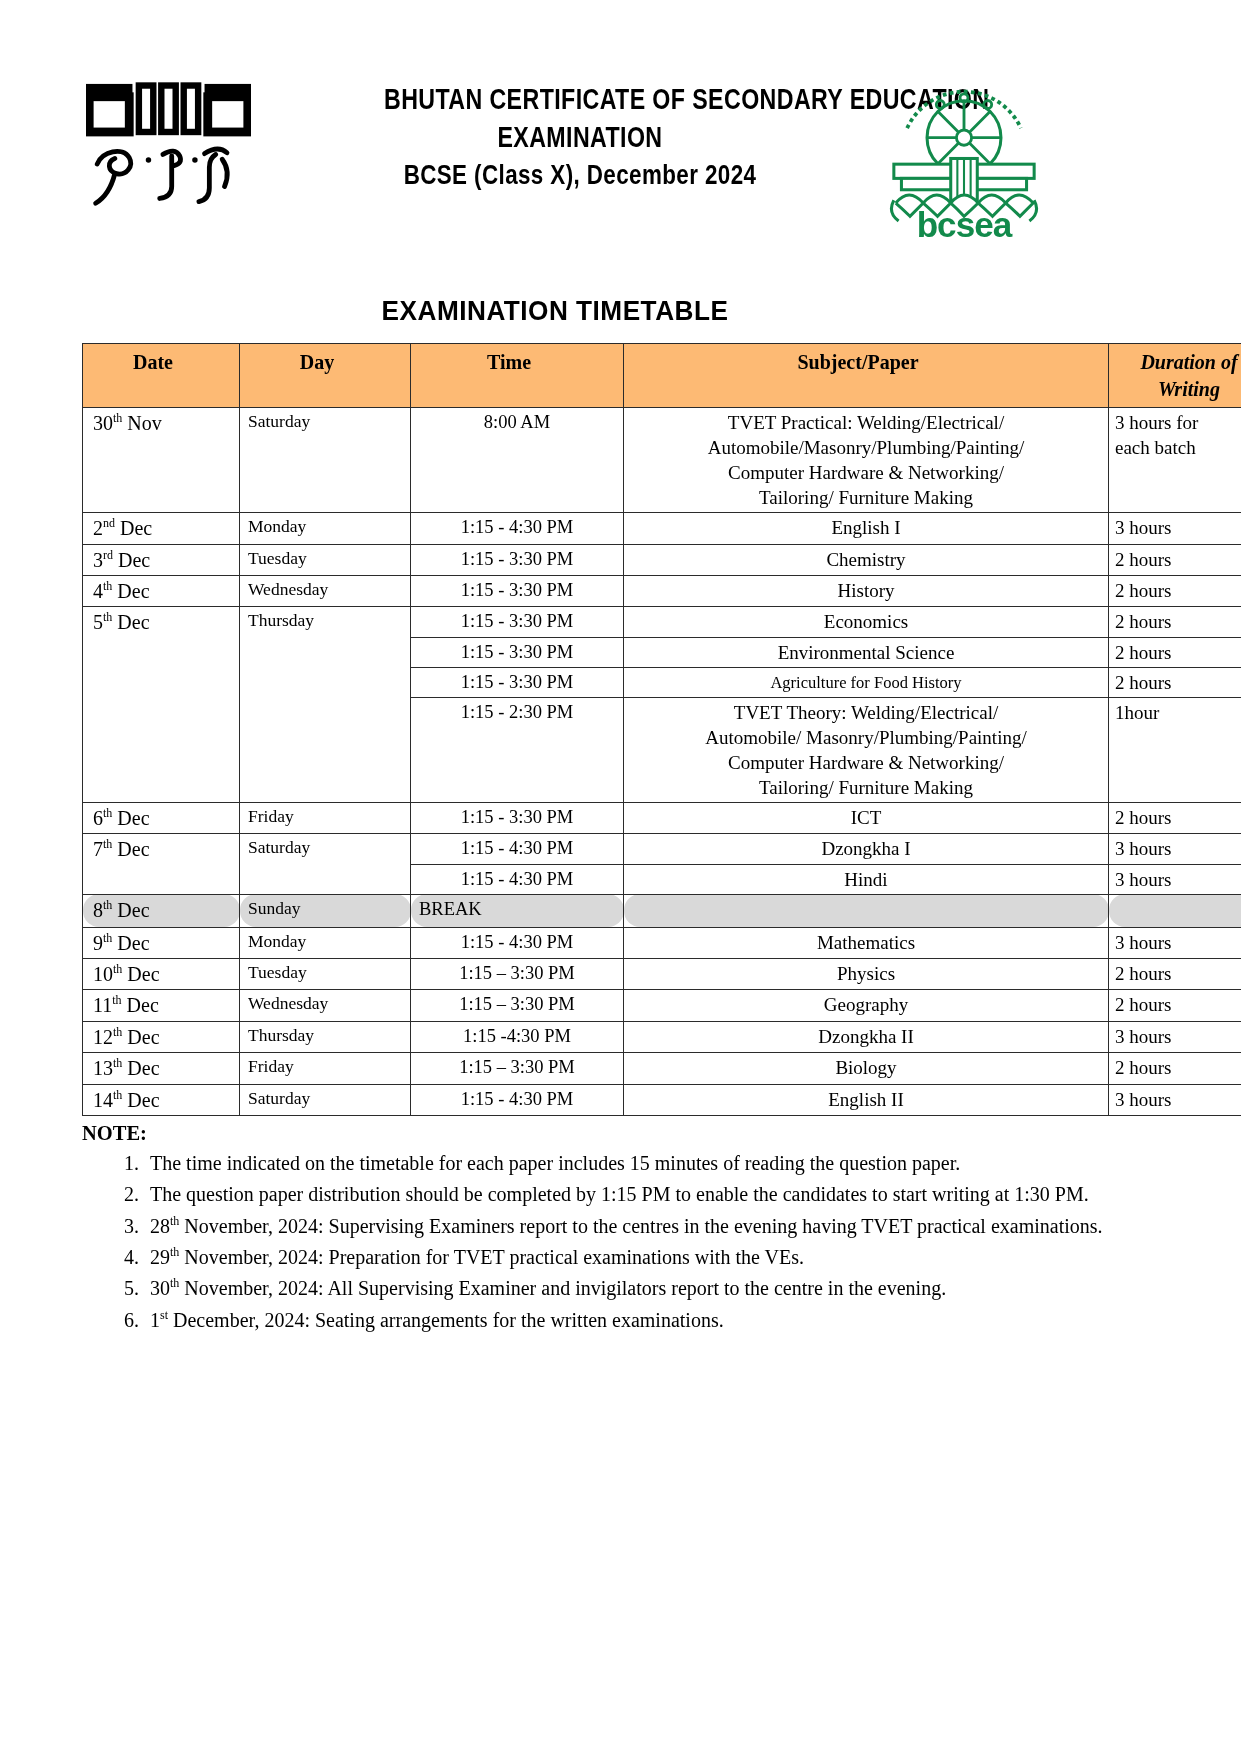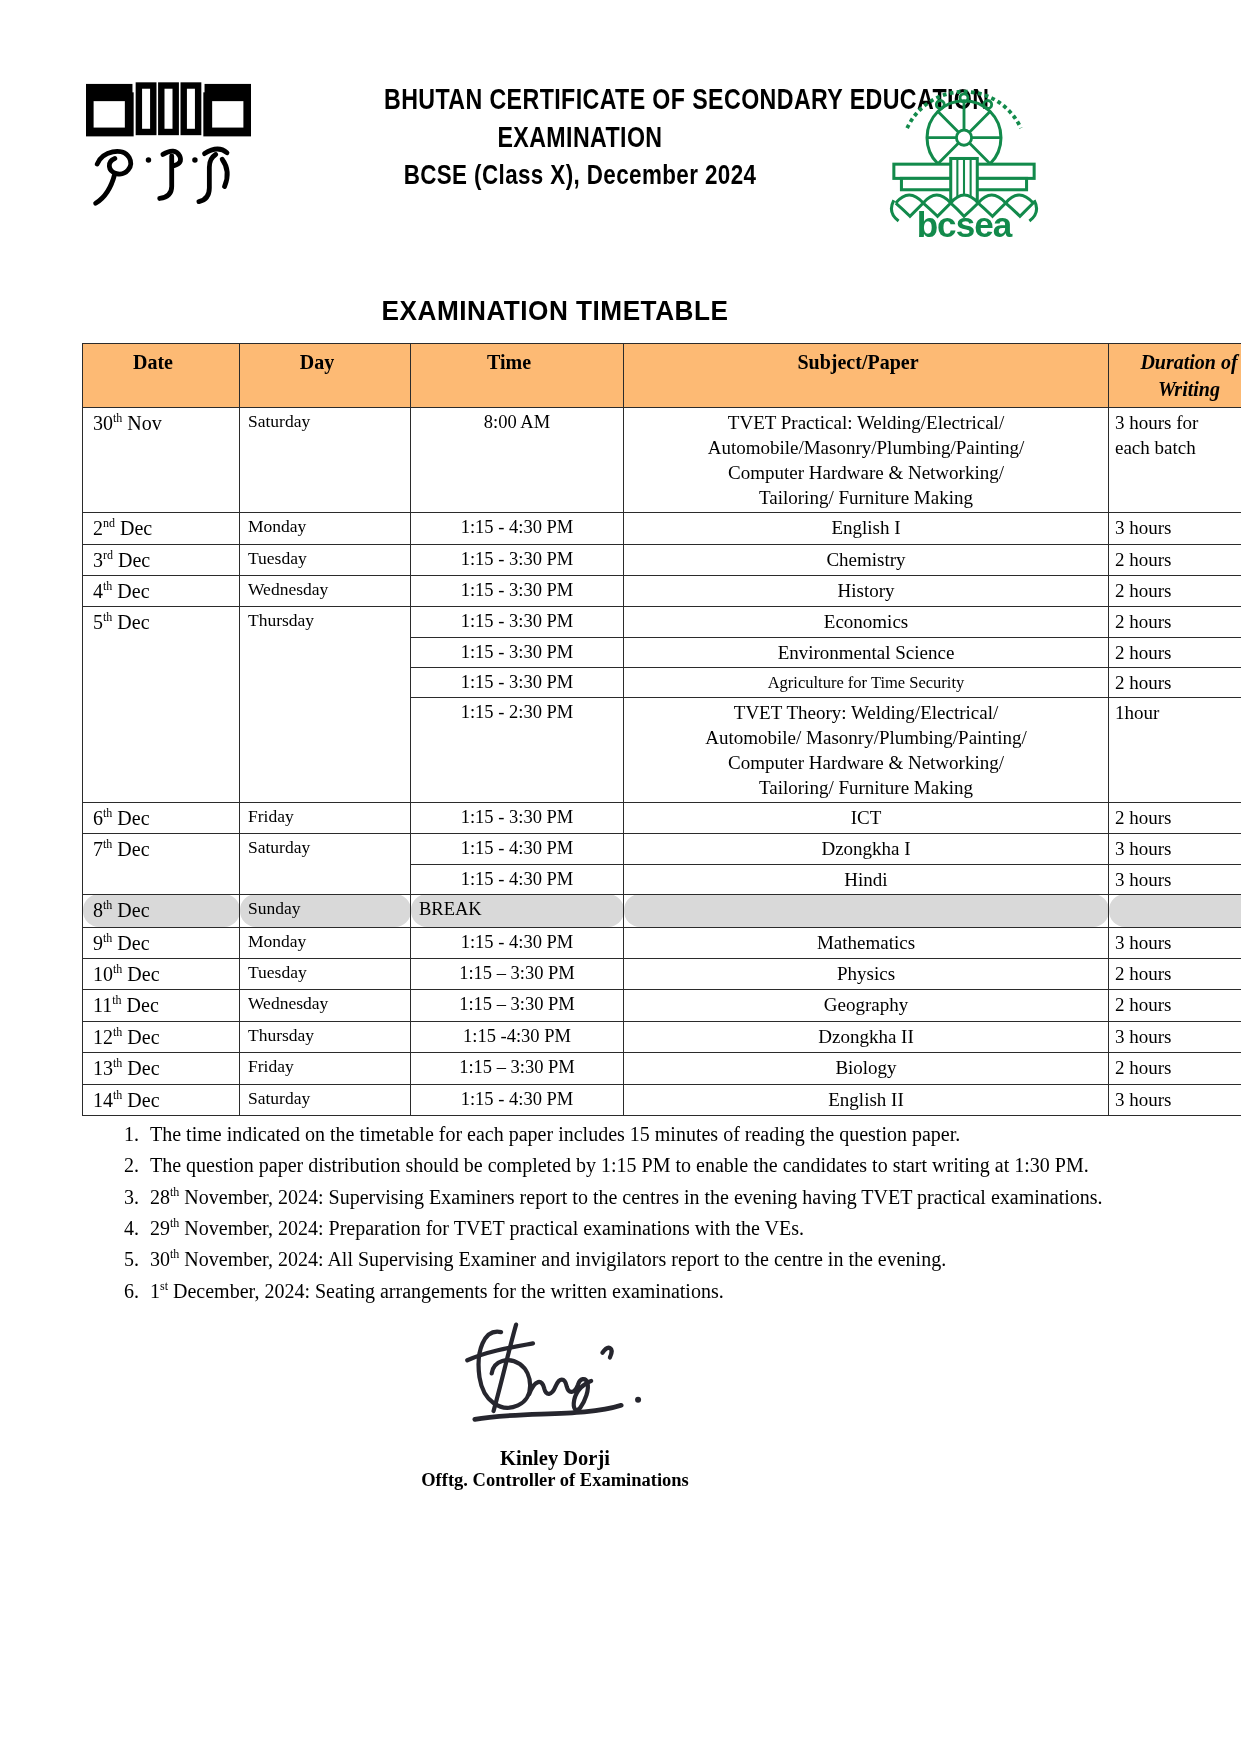--- a/index.html
+++ b/index.html
@@ -173,21 +173,21 @@
             <td class="subject-cell">Economics</td>
             <td class="duration-cell">2 hours</td>
           </tr>
           <tr>
             <td class="time-cell">1:15 - 3:30 PM</td>
             <td class="subject-cell">Environmental Science</td>
             <td class="duration-cell">2 hours</td>
           </tr>
           <tr>
             <td class="time-cell">1:15 - 3:30 PM</td>
-            <td class="subject-cell small">Agriculture for Time Security</td>
+            <td class="subject-cell small">Agriculture for Food History</td>
             <td class="duration-cell">2 hours</td>
           </tr>
           <tr>
             <td class="time-cell">1:15 - 2:30 PM</td>
             <td class="subject-cell">TVET Theory: Welding/Electrical/<br>Automobile/ Masonry/Plumbing/Painting/<br>Computer Hardware &amp; Networking/<br>Tailoring/ Furniture Making</td>
             <td class="duration-cell">1hour</td>
           </tr>
           <tr>
             <td class="date-cell" rowspan="1">6<sup>th</sup> Dec</td>
             <td class="day-cell" rowspan="1">Friday</td>
@@ -252,39 +252,25 @@
           <tr>
             <td class="date-cell" rowspan="1">14<sup>th</sup> Dec</td>
             <td class="day-cell" rowspan="1">Saturday</td>
             <td class="time-cell">1:15 - 4:30 PM</td>
             <td class="subject-cell">English II</td>
             <td class="duration-cell">3 hours</td>
           </tr>
         </tbody>
     </table>
 
+    <div class="note-label">NOTE:</div>
     <ol class="notes">
         <li>The time indicated on the timetable for each paper includes 15 minutes of reading the question paper.</li>
         <li>The question paper distribution should be completed by 1:15 PM to enable the candidates to start writing at 1:30 PM.</li>
         <li>28<sup>th</sup> November, 2024: Supervising Examiners report to the centres in the evening having TVET practical examinations.</li>
         <li>29<sup>th</sup> November, 2024: Preparation for TVET practical examinations with the VEs.</li>
         <li>30<sup>th</sup> November, 2024: All Supervising Examiner and invigilators report to the centre in the evening.</li>
         <li>1<sup>st</sup> December, 2024: Seating arrangements for the written examinations.</li>
       </ol>
 
-    <div class="signature-block">
-      <svg width="235" height="122" viewBox="0 0 240 130">
-        <g fill="none" stroke="#26262e" stroke-width="4.5" stroke-linecap="round">
-          <path d="M62,14 C44,10 35,34 39,62 C43,88 62,100 80,92 C98,84 96,58 82,48 C70,40 54,44 52,58"></path>
-          <path d="M78,6 C70,34 62,70 54,98"></path>
-          <path d="M26,44 C48,34 74,30 96,26"></path>
-          <path d="M92,80 C98,64 106,64 108,74 C110,82 116,82 120,72 C124,62 130,62 132,72 C134,80 140,80 144,70 C146,63 152,62 154,68 C156,75 152,87 146,95 C142,100 138,96 140,86 C142,76 151,68 158,66"></path>
-          <path d="M170,36 C176,27 183,30 178,41"></path>
-          <path d="M34,107 C80,98 150,105 190,92" stroke-width="5"></path>
-        </g>
-        <circle cx="208" cy="86" r="3.2" fill="#26262e"></circle>
-      </svg>
-      <div class="signatory-name">Kinley Dorji</div>
-      <div class="signatory-title">Offtg. Controller of Examinations</div>
-    </div>
 
   </div>
 </div>
 
 </body></html>

